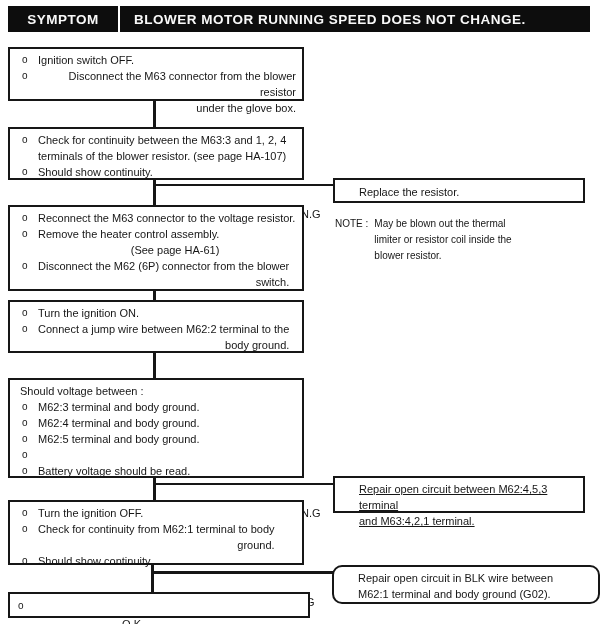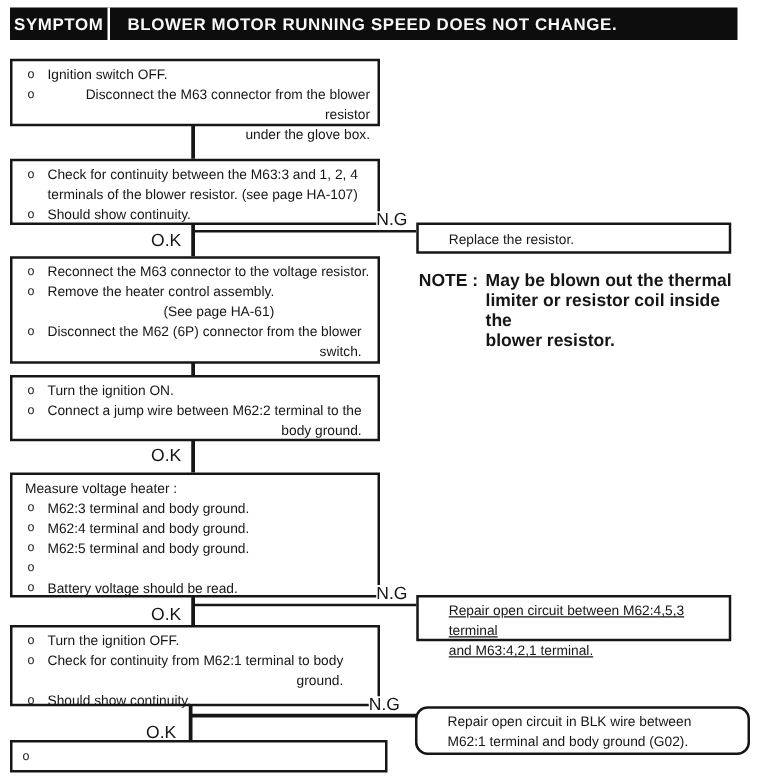--- a/index.html
+++ b/index.html
@@ -21,21 +21,21 @@
 
   
   .header-bar{
     position:absolute; left:8px; top:6px; width:582px; height:26px;
     background: var(--header-bg, #0d0d0d);
     color:#f8f8f8;
     display:flex; align-items:center;
     font-weight:bold; font-size:13.5px; letter-spacing:0.5px;
   }
   .header-symptom{
-    width:78px; text-align:center; flex:none;
+    width:110px; text-align:center; flex:none;
   }
   .header-divider{
     width:2px; height:26px; background:#ffffff; flex:none;
   }
   .header-title{
     padding-left:14px; white-space:nowrap;
   }
 
   
   .box{
@@ -62,41 +62,42 @@
 
   
   .result{ position:absolute;padding-left:24px; }
   #r1{ left:333px; top:178px; width:252px; height:25px; padding-top:4px; }
   #r2{ left:333px; top:476px; width:252px; height:37px;text-decoration:underline; }
   #r3{ left:332px; top:565px; width:268px; height:39px;border-radius:10px; }
 
   
   .note{
     position:absolute; left:335px; top:216px; width:256px;
-    display:flex; font-weight:bold; font-size:14px; line-height:16px;
+    display:flex; font-weight:normal; font-size:10px; line-height:16px;
   }
   .note-label{ flex:none; padding-right:6px; }
   .note-text{ white-space:pre-line; }
 
   
   .vline,.hline{ position:absolute; background:var(--ink); }
   #l1{ left:153px; top:100px; width:3px; height:28px; }
   #l2{ left:153px; top:179px; width:3px; height:27px; }
   #l3{ left:153px; top:290px; width:3px; height:11px; }
   #l4{ left:153px; top:352px; width:3px; height:27px; }
   #l5{ left:153px; top:477px; width:3px; height:24px; }
   #l6{ left:151px; top:564px; width:3px; height:29px; }
   #br1{ left:155px; top:184px; width:178px; height:2px; }
   #br2{ left:155px; top:483px; width:180px; height:2px; }
   #br3{ left:153px; top:571px; width:180px; height:3px; }
 
   
   .ok-label,.ng-label{
-    position:absolute; font-size:14px; background:#fff;
+    position:absolute; font-size:11px; background:#fff;
     line-height:13px;
+    margin-top:39px;
   }
   .ok-label{ width:38px; text-align:right; padding-right:3px; }
   #ok1{ left:110px; top:186px; }
   #ok2{ left:110px; top:358px; }
   #ok3{ left:110px; top:485px; }
   #ok4{ left:106px; top:579px; }
   #ng1{ left:301px; top:169px; }
   #ng2{ left:301px; top:468px; }
   #ng3{ left:295px; top:557px; }
 </style>
@@ -181,21 +182,21 @@
       <span class="bullet">o</span>
       <span class="txt">Connect a jump wire between M62:2 terminal to the
 body ground.</span>
     </div>
   </div>
 
   <div class="vline" id="l4"></div>
   <div class="ok-label" id="ok2">O.K</div>
 
   <div class="box step" id="b5">
-    <div class="plainline">Measure voltage heater :</div>
+    <div class="plainline">Should voltage between :</div>
     <div class="item">
       <span class="bullet">o</span>
       <span class="txt">M62:3 terminal and body ground.</span>
     </div>
     <div class="item">
       <span class="bullet">o</span>
       <span class="txt">M62:4 terminal and body ground.</span>
     </div>
     <div class="item">
       <span class="bullet">o</span>

